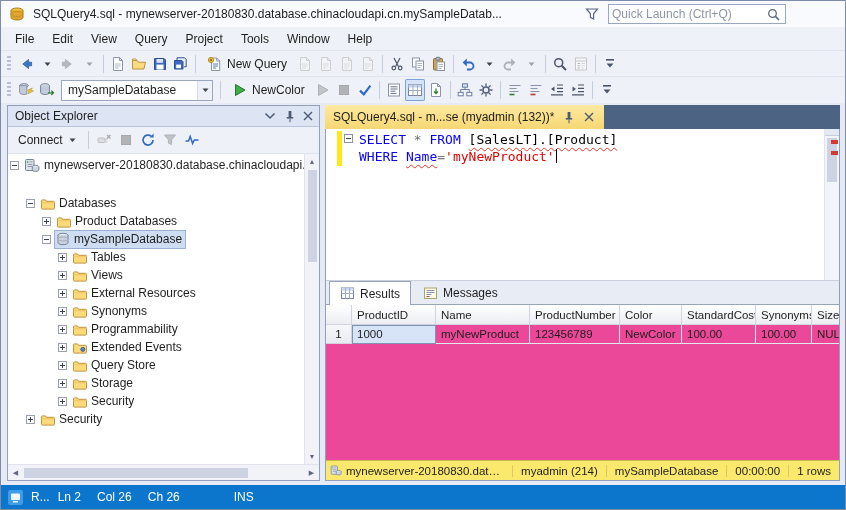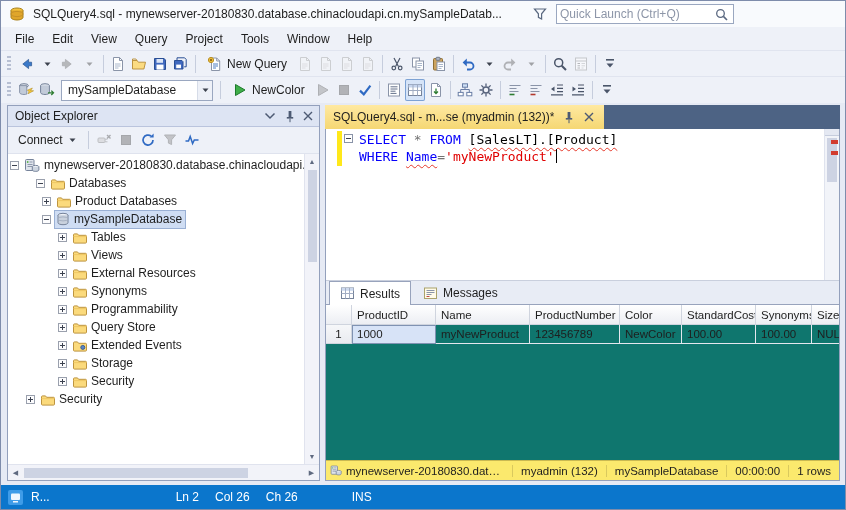--- a/index.html
+++ b/index.html
@@ -5,21 +5,21 @@
   *{margin:0;padding:0;box-sizing:border-box}
   html,body{width:846px;height:510px;overflow:hidden}
   body{font-family:"Liberation Sans","DejaVu Sans",sans-serif;font-size:12px;color:#1e1e1e;background:#e6eaf4}
   .window{width:846px;height:510px;border:1px solid #7e8cab;display:flex;flex-direction:column;background:#eef1f8;overflow:hidden}
 
   
   .titlebar{height:26px;flex:0 0 auto;background:#f8fafd;display:flex;align-items:center;padding:0 7px;gap:7px}
   .title-text{white-space:nowrap;overflow:hidden;max-width:500px}
   .spacer{flex:1}
   .ticonbtn{width:18px;height:18px;display:flex;align-items:center;justify-content:center}
-  .quick-launch{width:178px;height:20px;border:1px solid #9aa7c0;background:#fff;display:flex;align-items:center;padding:0 3px;margin-right:104px}
+  .quick-launch{width:178px;height:20px;border:1px solid #9aa7c0;background:#fff;display:flex;align-items:center;padding:0 3px;margin-right:52px}
   .quick-launch input{border:none;outline:none;flex:1;min-width:0;font-family:inherit;font-size:12px;background:transparent}
   .quick-launch input::placeholder{color:#8d96a8}
 
   
   .menubar{height:23px;flex:0 0 auto;display:flex;align-items:stretch;padding-left:5px;background:#eef1f8}
   .menu-item{padding:0 9px;display:flex;align-items:center;cursor:default}
   .toolbar{flex:0 0 auto;display:flex;align-items:center;background:#eef1f8;padding:0 4px;gap:1px;border-top:1px solid #e0e4ef}
   .tb1{height:26px}
   .tb2{height:27px}
   .griph{width:4px;height:16px;background:repeating-linear-gradient(to bottom,#b7bfd2 0 2px,transparent 2px 4px);margin:0 4px 0 2px;flex:0 0 auto}
@@ -99,38 +99,38 @@
   .ebar{height:19px;flex:0 0 auto;display:flex;align-items:center;background:#eef1f8;border-bottom:1px solid #c9cfdd}
   .zoom{width:58px;height:17px;margin:0 2px;background:#fff;border:1px solid #9aa7c0;display:flex;align-items:center;padding-left:5px;font-size:11px;flex:0 0 auto}
   .zoom .combo-arrow{width:13px}
   .ehscroll{flex:1;min-width:0;height:16px;background:#f2f4f9;display:flex;align-items:center}
   .ehthumb{width:46%;height:10px;background:#cdd3e3;margin-left:1px}
 
   
   .rtabs{height:24px;flex:0 0 auto;background:#e8ecf5;border-bottom:1px solid #98a3bc;display:flex;align-items:flex-end;padding-left:3px;gap:1px}
   .rtab{height:23px;display:flex;align-items:center;gap:5px;padding:0 10px;border:1px solid transparent;border-bottom:none}
   .rtab.active{background:#fff;border-color:#98a3bc;margin-bottom:-1px;height:24px}
-  .grid-wrap{flex:1;min-height:0;background:#0f766e;overflow:hidden}
+  .grid-wrap{flex:1;min-height:0;background:#ec4899;overflow:hidden}
   .g-hrow,.g-row{display:flex}
   .g-hcell{height:20px;background:linear-gradient(#ffffff,#eceef3);border-right:1px solid #cfd4de;border-bottom:1px solid #cfd4de;font-size:11.5px;display:flex;align-items:center;padding-left:5px;flex:0 0 auto;white-space:nowrap;overflow:hidden}
   .g-num{height:19px;background:linear-gradient(#f6f7f9,#e9ebf0);border-right:1px solid #cfd4de;border-bottom:1px solid #cfd4de;display:flex;align-items:center;justify-content:center;font-size:11.5px;flex:0 0 auto}
   .g-cell{height:19px;border-right:1px solid #e4e7ee;border-bottom:1px solid #e4e7ee;font-size:11.5px;display:flex;align-items:center;padding-left:5px;flex:0 0 auto;white-space:nowrap;overflow:hidden}
   .g-cell.selcell{background:#d7e3f7;outline:1px solid #7f92b2;outline-offset:-1px}
 
   
   .ystatus{height:20px;flex:0 0 auto;background:#fbe96d;border-top:1px solid #c9b952;display:flex;align-items:center;font-size:11.5px;overflow:hidden}
   .yicon{width:20px;display:flex;align-items:center;justify-content:center;flex:0 0 auto}
   .yicon svg{transform:scale(.75)}
   .yseg{padding:0 8px;border-left:1px solid #d9c95e;white-space:nowrap;flex:0 0 auto}
   .yseg.first{border-left:none;flex:1 1 auto;min-width:0;overflow:hidden;text-overflow:ellipsis;padding-left:0}
 
   
   .bluebar{height:24px;flex:0 0 auto;background:#0b76cc;color:#fff;display:flex;align-items:center;padding:0 7px;gap:8px;font-size:12px}
   .sb-icon{width:15px;height:15px;background:#3f9ce8;border-radius:2px;display:flex;align-items:center;justify-content:center;flex:0 0 auto}
-  .sb-ln{margin-left:118px}
+  .sb-ln{}
   .sb-gap{margin-left:8px}
   .sb-ins{margin-left:46px}
 </style>
 </head>
 <body>
 
 <div class="window">
 
   <div class="titlebar">
     <span class="ticonbtn">
@@ -606,21 +606,21 @@
                     <rect x="1.5" y="1.5" width="8.5" height="11" rx="1" fill="#dfe4ec" stroke="#76839a"></rect>
                     <circle cx="3.7" cy="4" r=".9" fill="#58b14c"></circle>
                     <path d="M5.5 4h3M3.5 6.5h5M3.5 8.5h5" stroke="#8e99ac"></path>
                     <ellipse cx="11.6" cy="8.8" rx="3.3" ry="1.4" fill="#f5f7fa" stroke="#76839a"></ellipse>
                     <path d="M8.3 8.8v3.2c0 .8 1.5 1.4 3.3 1.4s3.3-.6 3.3-1.4V8.8" fill="#cdd5e0" stroke="#76839a"></path>
                   </svg>
                 </span>
                 <span class="tree-label">mynewserver-20180830.database.chinacloudapi.cn</span>
               </span>
             </div>
-            <div class="tree-row" style="padding-left: 28px;">
+            <div class="tree-row" style="padding-left: 18px; margin-top: 20px;">
               <span class="exp "></span>
               <span class="nodebox">
                 <span class="ticon">
                   <svg width="15" height="15" viewBox="0 0 15 15" xmlns="http://www.w3.org/2000/svg">
                     <path d="M1.5 4.8c0-.5.4-.9.9-.9h3.1l1.1 1.4h7c.5 0 .9.4.9.9v6c0 .5-.4.9-.9.9H2.4c-.5 0-.9-.4-.9-.9z" fill="#fbda7c" stroke="#bd9440"></path>
                     <path d="M1.5 6.6h13" stroke="#efc763"></path>
                   </svg>
                 </span>
                 <span class="tree-label">Databases</span>
               </span>
@@ -709,36 +709,36 @@
                 </span>
                 <span class="tree-label">Programmability</span>
               </span>
             </div>
             <div class="tree-row" style="padding-left: 50px;">
               <span class="exp plus"></span>
               <span class="nodebox">
                 <span class="ticon">
                   <svg width="15" height="15" viewBox="0 0 15 15" xmlns="http://www.w3.org/2000/svg">
                     <path d="M1.5 4.8c0-.5.4-.9.9-.9h3.1l1.1 1.4h7c.5 0 .9.4.9.9v6c0 .5-.4.9-.9.9H2.4c-.5 0-.9-.4-.9-.9z" fill="#fbda7c" stroke="#bd9440"></path>
+                    <circle cx="10.8" cy="9.4" r="2" fill="#5a84c4" stroke="#3d5f94"></circle>
+                  </svg>
+                </span>
+                <span class="tree-label">Extended Events</span>
+              </span>
+            </div>
+            <div class="tree-row" style="padding-left: 50px;">
+              <span class="exp plus"></span>
+              <span class="nodebox">
+                <span class="ticon">
+                  <svg width="15" height="15" viewBox="0 0 15 15" xmlns="http://www.w3.org/2000/svg">
+                    <path d="M1.5 4.8c0-.5.4-.9.9-.9h3.1l1.1 1.4h7c.5 0 .9.4.9.9v6c0 .5-.4.9-.9.9H2.4c-.5 0-.9-.4-.9-.9z" fill="#fbda7c" stroke="#bd9440"></path>
                     <path d="M1.5 6.6h13" stroke="#efc763"></path>
                   </svg>
                 </span>
                 <span class="tree-label">Query Store</span>
-              </span>
-            </div>
-            <div class="tree-row" style="padding-left: 50px;">
-              <span class="exp plus"></span>
-              <span class="nodebox">
-                <span class="ticon">
-                  <svg width="15" height="15" viewBox="0 0 15 15" xmlns="http://www.w3.org/2000/svg">
-                    <path d="M1.5 4.8c0-.5.4-.9.9-.9h3.1l1.1 1.4h7c.5 0 .9.4.9.9v6c0 .5-.4.9-.9.9H2.4c-.5 0-.9-.4-.9-.9z" fill="#fbda7c" stroke="#bd9440"></path>
-                    <circle cx="10.8" cy="9.4" r="2" fill="#5a84c4" stroke="#3d5f94"></circle>
-                  </svg>
-                </span>
-                <span class="tree-label">Extended Events</span>
               </span>
             </div>
             <div class="tree-row" style="padding-left: 50px;">
               <span class="exp plus"></span>
               <span class="nodebox">
                 <span class="ticon">
                   <svg width="15" height="15" viewBox="0 0 15 15" xmlns="http://www.w3.org/2000/svg">
                     <path d="M1.5 4.8c0-.5.4-.9.9-.9h3.1l1.1 1.4h7c.5 0 .9.4.9.9v6c0 .5-.4.9-.9.9H2.4c-.5 0-.9-.4-.9-.9z" fill="#fbda7c" stroke="#bd9440"></path>
                     <path d="M1.5 6.6h13" stroke="#efc763"></path>
                   </svg>
@@ -875,21 +875,21 @@
           <span class="yicon">
               <svg width="16" height="15" viewBox="0 0 16 15" xmlns="http://www.w3.org/2000/svg">
                 <rect x="1.5" y="1.5" width="8.5" height="11" rx="1" fill="#dfe4ec" stroke="#76839a"></rect>
                 <circle cx="3.7" cy="4" r=".9" fill="#58b14c"></circle>
                 <path d="M5.5 4h3M3.5 6.5h5M3.5 8.5h5" stroke="#8e99ac"></path>
                 <ellipse cx="11.6" cy="8.8" rx="3.3" ry="1.4" fill="#f5f7fa" stroke="#76839a"></ellipse>
                 <path d="M8.3 8.8v3.2c0 .8 1.5 1.4 3.3 1.4s3.3-.6 3.3-1.4V8.8" fill="#cdd5e0" stroke="#76839a"></path>
               </svg>
             </span>
           <span class="yseg first">mynewserver-20180830.database.chinacloudapi.cn</span>
-          <span class="yseg">myadmin (132)</span>
+          <span class="yseg">myadmin (214)</span>
           <span class="yseg">mySampleDatabase</span>
           <span class="yseg">00:00:00</span>
           <span class="yseg">1 rows</span>
         </div>
 
       </div>
     </div>
   </div>
 
   <div class="bluebar">

